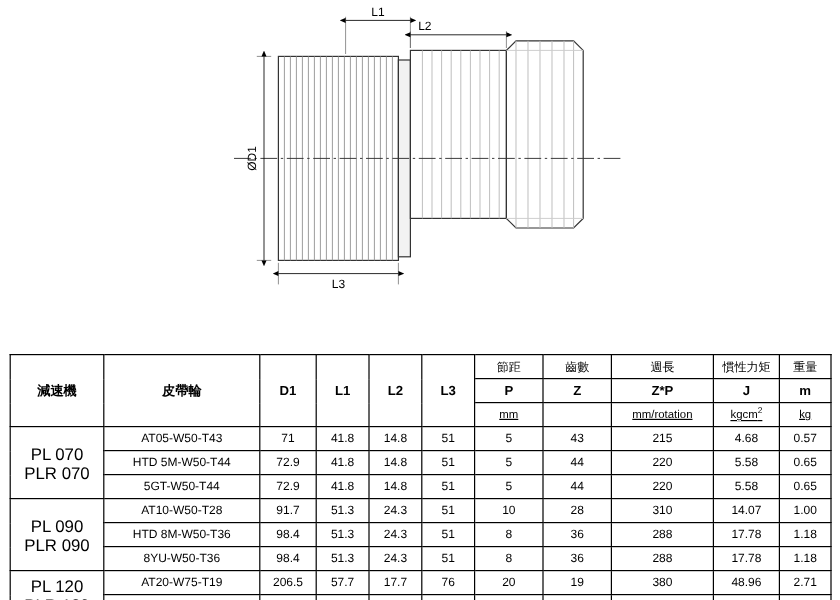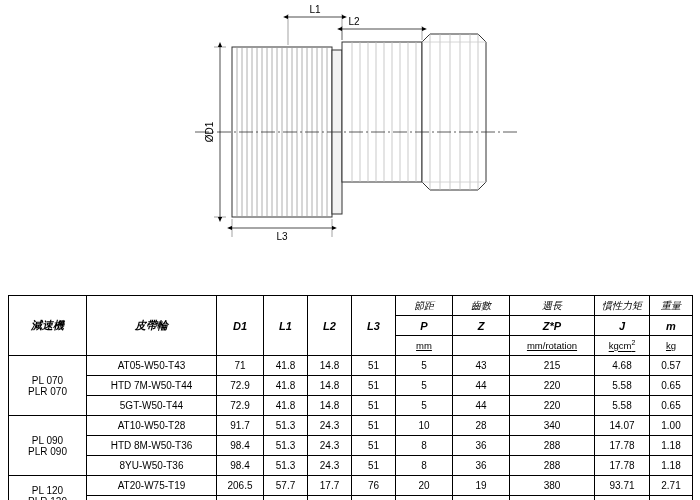--- a/index.html
+++ b/index.html
@@ -43,33 +43,32 @@
     border: 1px solid #000000;
     text-align: center;
     vertical-align: middle;
     padding: 0;
     height: 19px;
     font-weight: normal;
   }
   table.spec thead th {
     font-weight: bold;
     font-size: 11px;
-    font-style: italic;
   }
   table.spec thead th.small {
     font-weight: normal;
     font-size: 10px;
   }
   .unit-row td {
     font-size: 9.5px;
     text-decoration: underline;
   }
   .col-model {
     font-weight: bold;
-    font-size: 10px;
+    font-size: 14px;
   }
   .col-belt {
     font-size: 10px;
   }
   sup {
     font-size: 7px;
     vertical-align: super;
   }
 </style>
 </head>
@@ -233,21 +232,21 @@
         <td>41.8</td>
         <td>14.8</td>
         <td>51</td>
         <td>5</td>
         <td>43</td>
         <td>215</td>
         <td>4.68</td>
         <td>0.57</td>
       </tr>
       <tr>
-        <td class="col-belt">HTD 7M-W50-T44</td>
+        <td class="col-belt">HTD 5M-W50-T44</td>
         <td>72.9</td>
         <td>41.8</td>
         <td>14.8</td>
         <td>51</td>
         <td>5</td>
         <td>44</td>
         <td>220</td>
         <td>5.58</td>
         <td>0.65</td>
       </tr>
@@ -269,21 +268,21 @@
           <div>PL 090</div>
           <div>PLR 090</div>
         </td>
         <td class="col-belt">AT10-W50-T28</td>
         <td>91.7</td>
         <td>51.3</td>
         <td>24.3</td>
         <td>51</td>
         <td>10</td>
         <td>28</td>
-        <td>340</td>
+        <td>310</td>
         <td>14.07</td>
         <td>1.00</td>
       </tr>
       <tr>
         <td class="col-belt">HTD 8M-W50-T36</td>
         <td>98.4</td>
         <td>51.3</td>
         <td>24.3</td>
         <td>51</td>
         <td>8</td>
@@ -311,21 +310,21 @@
           <div>PLR 120</div>
         </td>
         <td class="col-belt">AT20-W75-T19</td>
         <td>206.5</td>
         <td>57.7</td>
         <td>17.7</td>
         <td>76</td>
         <td>20</td>
         <td>19</td>
         <td>380</td>
-        <td>93.71</td>
+        <td>48.96</td>
         <td>2.71</td>
       </tr>
       <tr>
         <td class="col-belt">HTD 14M-W75-T28</td>
         <td>137</td>
         <td>57.7</td>
         <td>17.7</td>
         <td>76</td>
         <td>14</td>
         <td>28</td>

